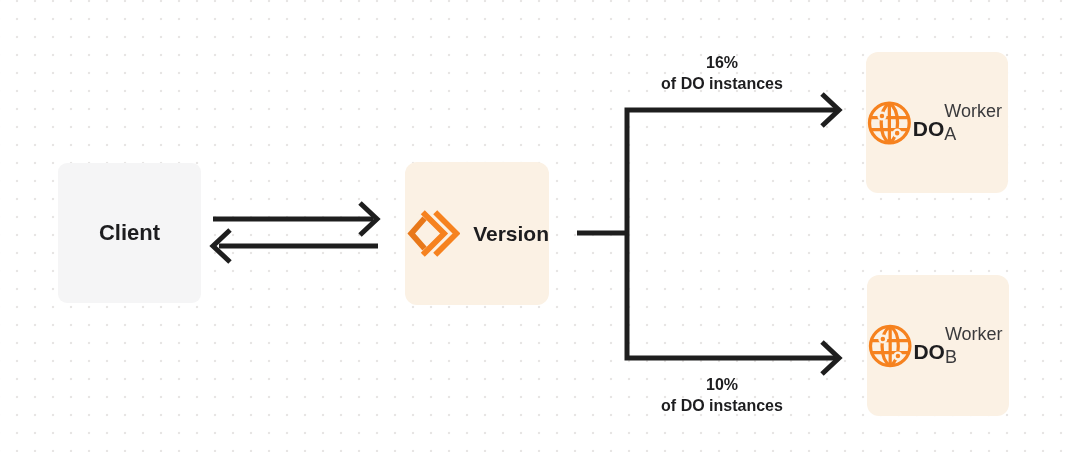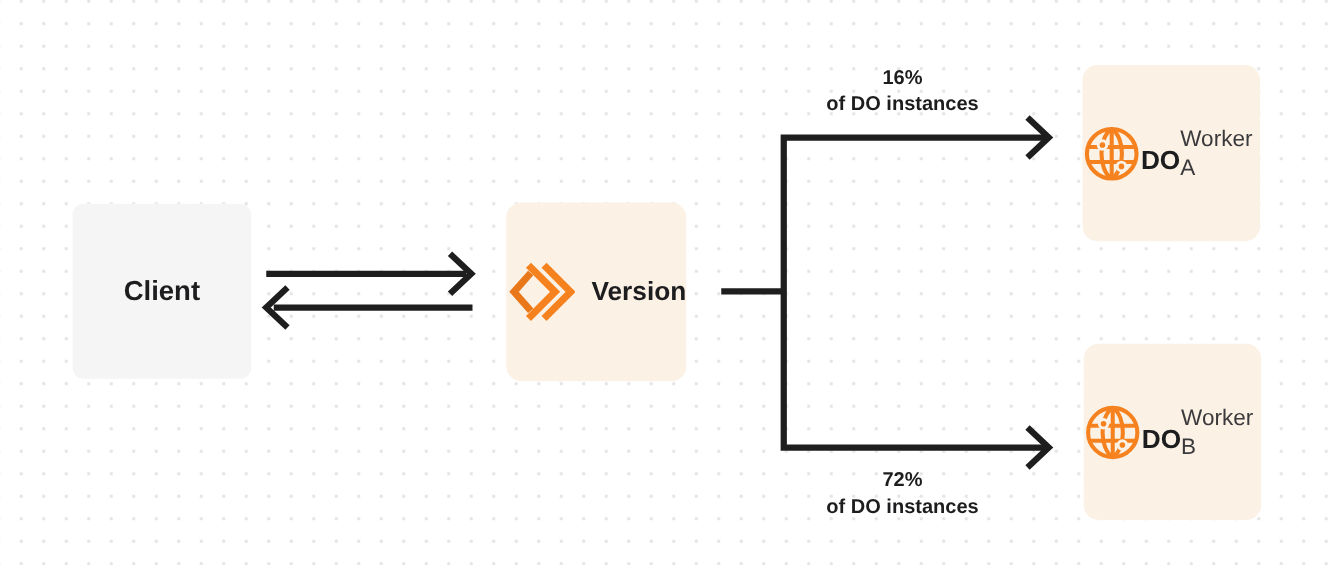--- a/index.html
+++ b/index.html
@@ -93,21 +93,21 @@
     </svg>
     <div class="node-title worker-title">Version</div>
   </div>
 
   <div class="pct-label pct-top">
     <div>16%</div>
     <div>of DO instances</div>
   </div>
 
   <div class="pct-label pct-bottom">
-    <div>72%</div>
+    <div>10%</div>
     <div>of DO instances</div>
   </div>
 
   <div class="node do-box do-a-box">
     <svg width="54" height="54" viewBox="0 0 60 60" xmlns="http://www.w3.org/2000/svg" aria-hidden="true">
       <circle class="globe-stroke" cx="30" cy="30" r="25.5" stroke-width="4.6"></circle>
       <line class="globe-stroke" x1="30" y1="4.5" x2="30" y2="55.5"></line>
       <path class="globe-stroke" d="M30,4.5 C44,13 44,47 30,55.5"></path>
       <path class="globe-stroke" d="M30,4.5 C16,13 16,47 30,55.5"></path>
       <line class="globe-stroke" x1="5.5" y1="23" x2="54.5" y2="23"></line>

